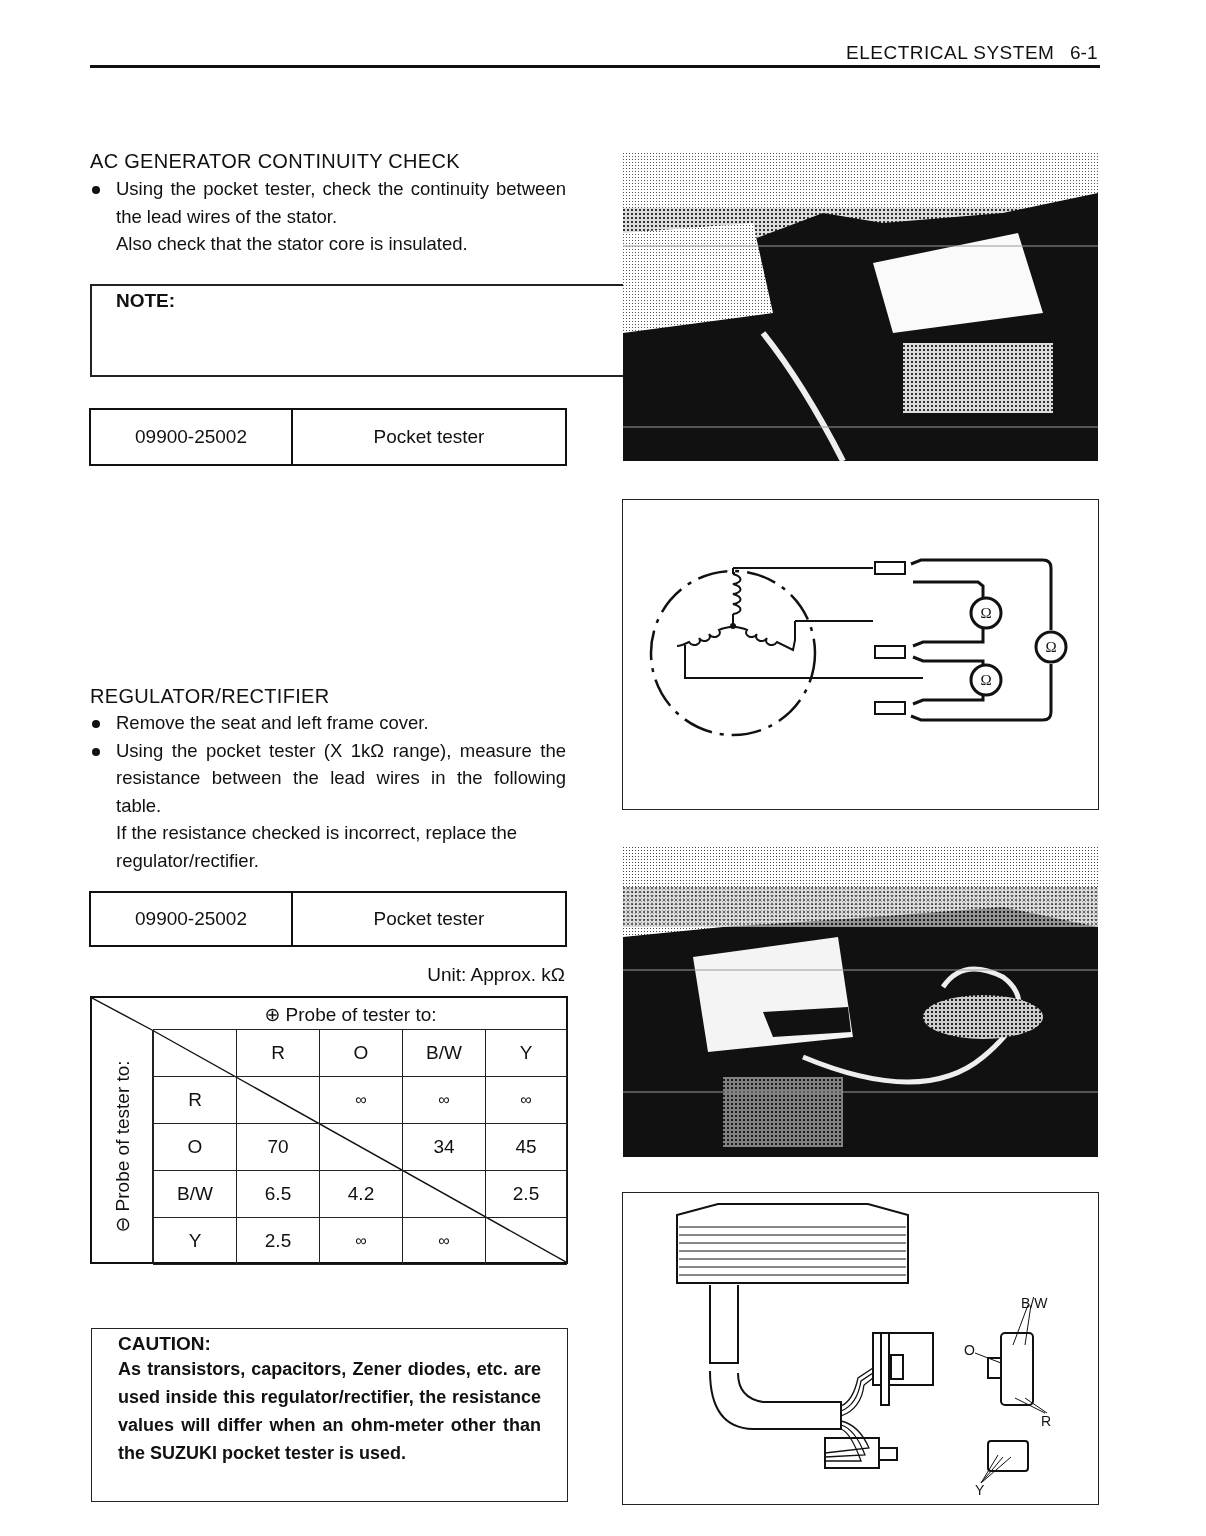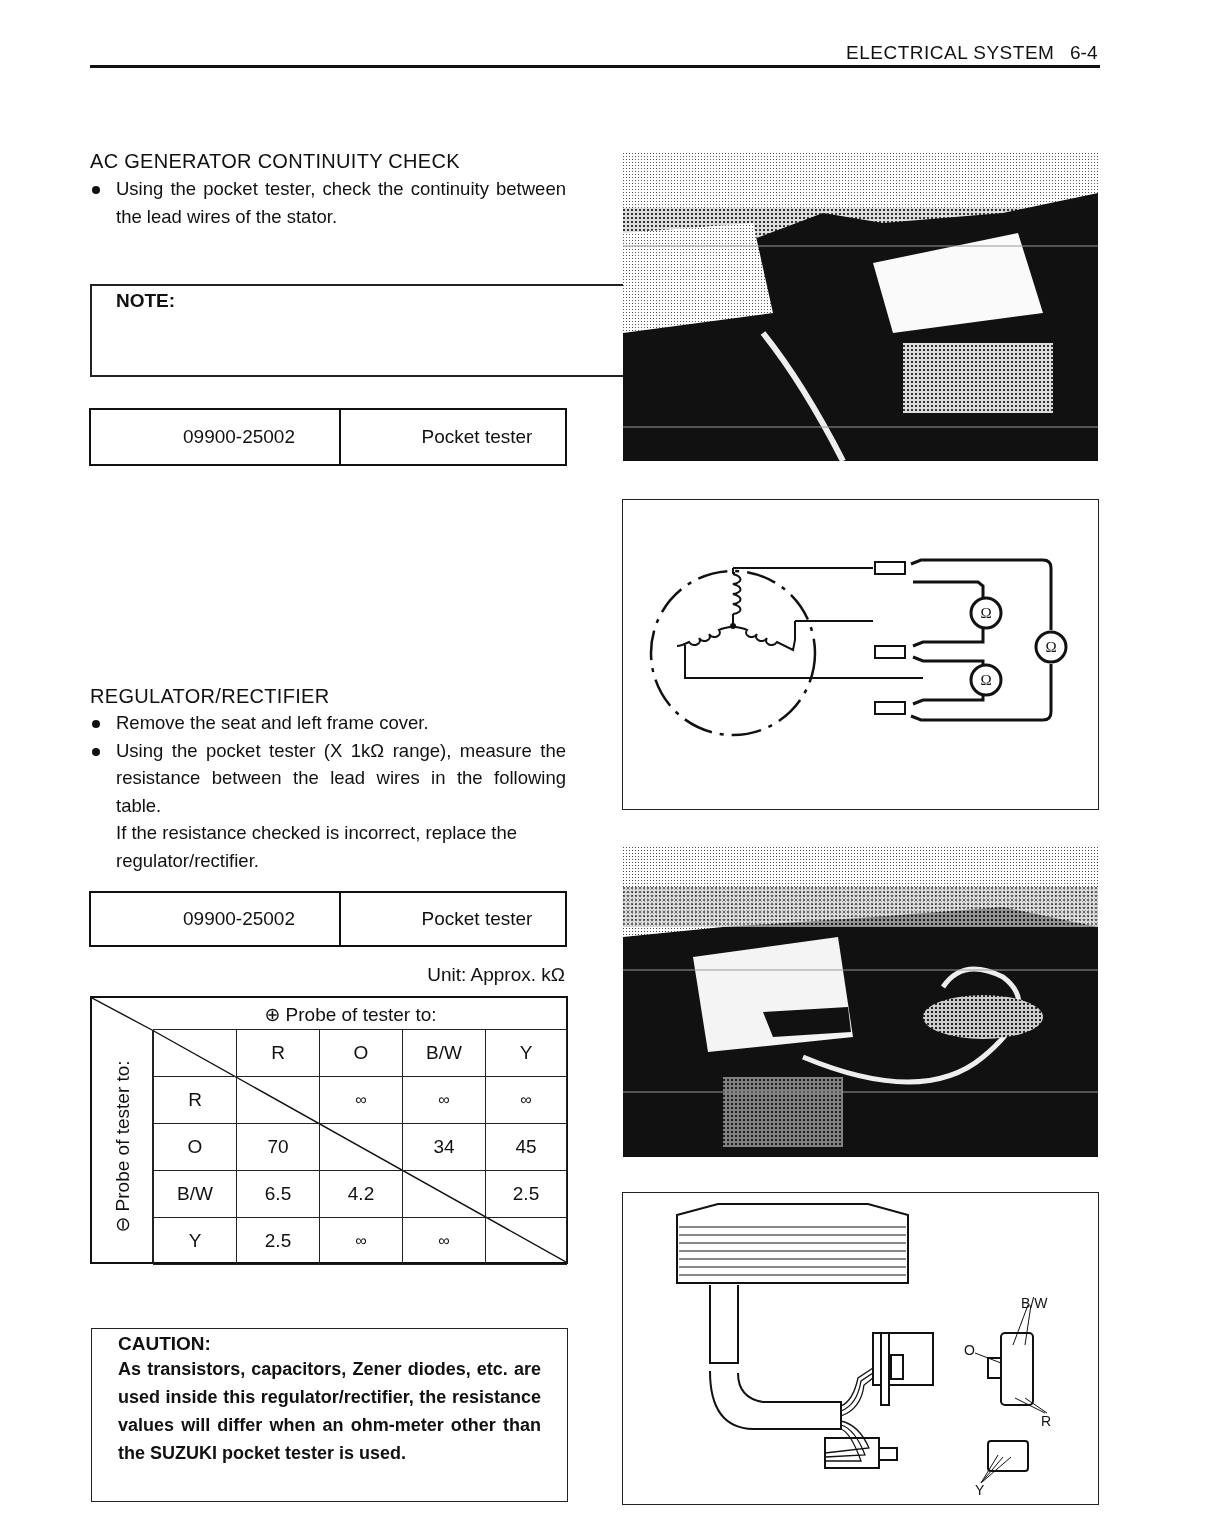--- a/index.html
+++ b/index.html
@@ -10,43 +10,44 @@
   .hdr-page { left:1070px; top:42px; font-size:19px; }
   h2 { margin:0; font-size:20px; font-weight:normal; letter-spacing:0.3px; }
   .para { font-size:18.5px; line-height:27.5px; }
   .bullet { position:relative; padding-left:26px; text-align:justify; }
   .bullet .dot { position:absolute; left:2px; top:11px; width:8px; height:8px; border-radius:50%; background:#111; }
   .indent { padding-left:26px; }
   .box { border:2px solid #222; box-sizing:border-box; }
   .note-title, .caution-title { font-weight:bold; font-size:19px; }
   .note-body, .caution-body { font-weight:bold; font-size:18px; line-height:28px; text-align:justify; }
   .tool { display:flex; border:2px solid #111; box-sizing:border-box; font-size:19px; }
-  .tool > div { display:flex; align-items:center; justify-content:center;padding-left:48px; }
+  .tool > div { display:flex; align-items:center; justify-content:center; }
   .tool .code { width:200px; border-right:2px solid #111; }
   .tool .name { flex:1; }
   table.res { border-collapse:collapse; position:absolute; font-size:19px; }
   table.res td { border:1.5px solid #222; text-align:center; height:46px; padding:0; }
   .inf { font-size:16px; }
   .photo { background:#555; overflow:hidden; }
   .diag { border:1.5px solid #222; box-sizing:border-box; background:#fff; }
 </style>
 </head>
 <body>
 
 <div class="abs hdr-title">ELECTRICAL SYSTEM</div>
-<div class="abs hdr-page">6-4</div>
+<div class="abs hdr-page">6-1</div>
 <div class="abs hdr-rule"></div>
 
 <div class="abs" style="left:90px; top:150px; width:476px;">
   <h2>AC GENERATOR CONTINUITY CHECK</h2>
   <div class="para" style="margin-top:2px;">
     <div class="bullet">
       <span class="dot"></span>
       <span>Using the pocket tester, check the continuity between the lead wires of the stator.</span>
     </div>
+    <div class="indent">Also check that the stator core is insulated.</div>
   </div>
 </div>
 
 <div class="abs box" style="left:90px; top:284px; width:552px; height:93px; padding:4px 24px;">
   <div class="note-title">NOTE:</div>
 </div>
 
 <div class="abs tool" style="left:89px; top:408px; width:478px; height:58px;">
   <div class="code">09900-25002</div>
   <div class="name">Pocket tester</div>

